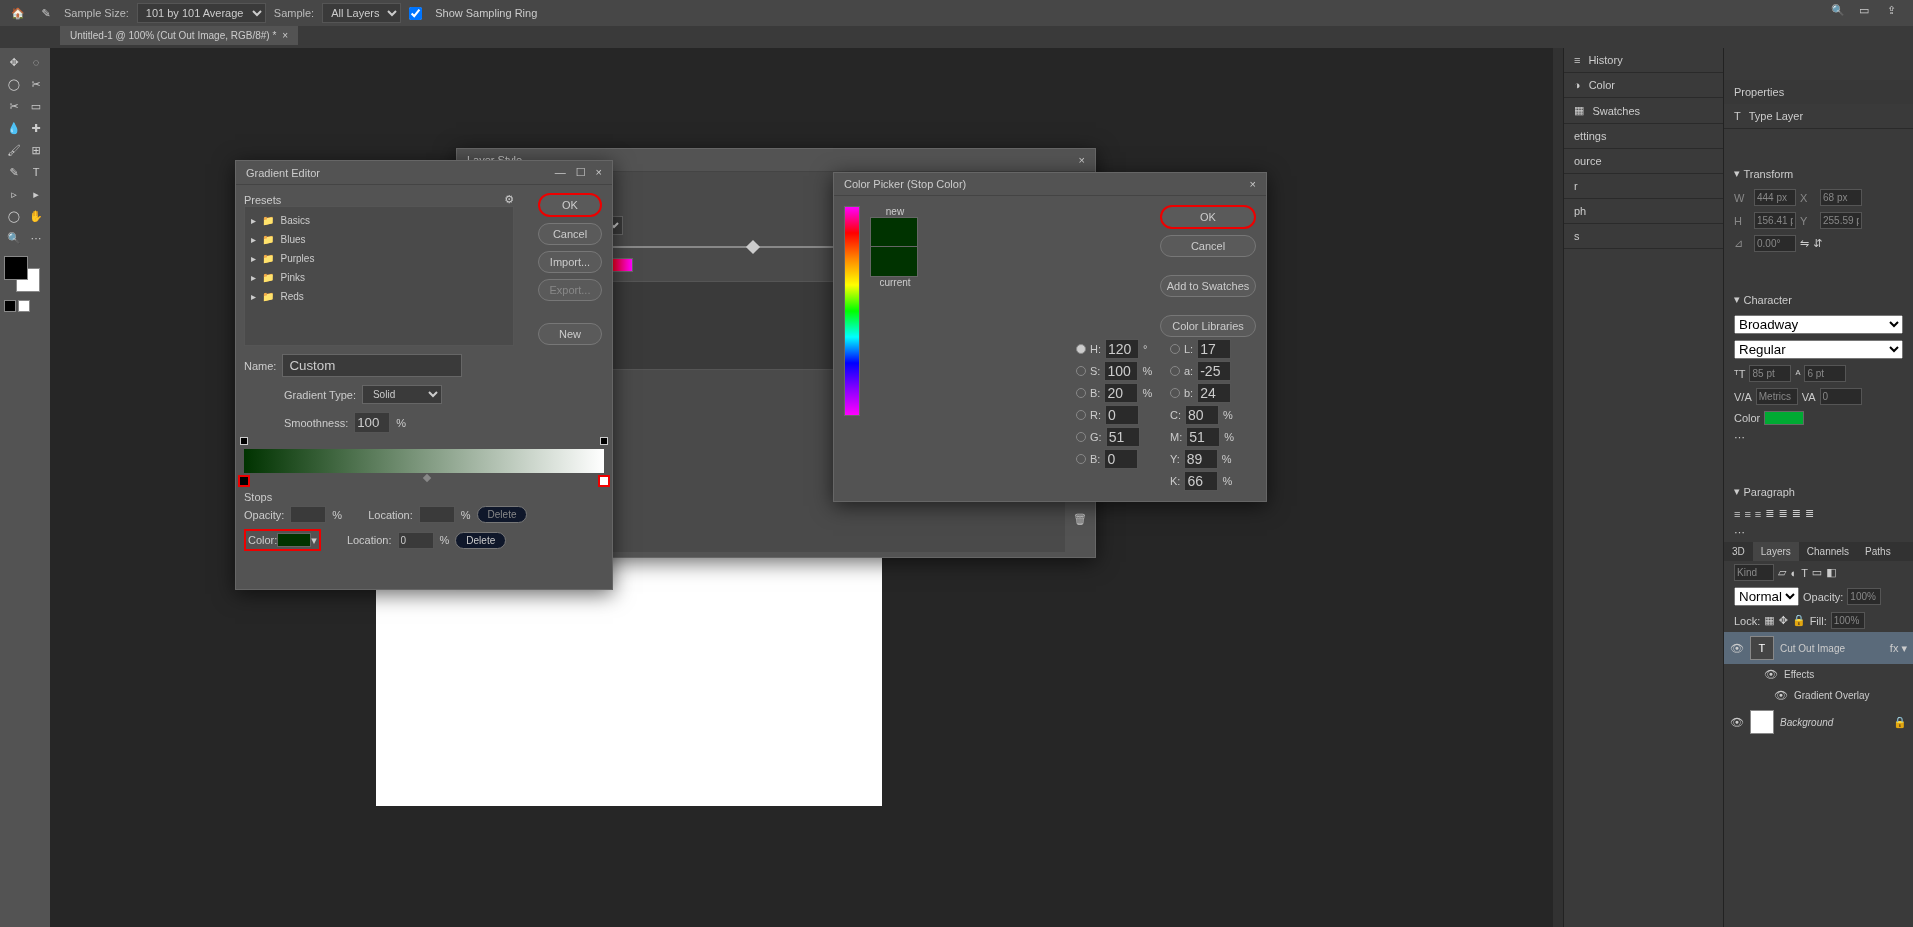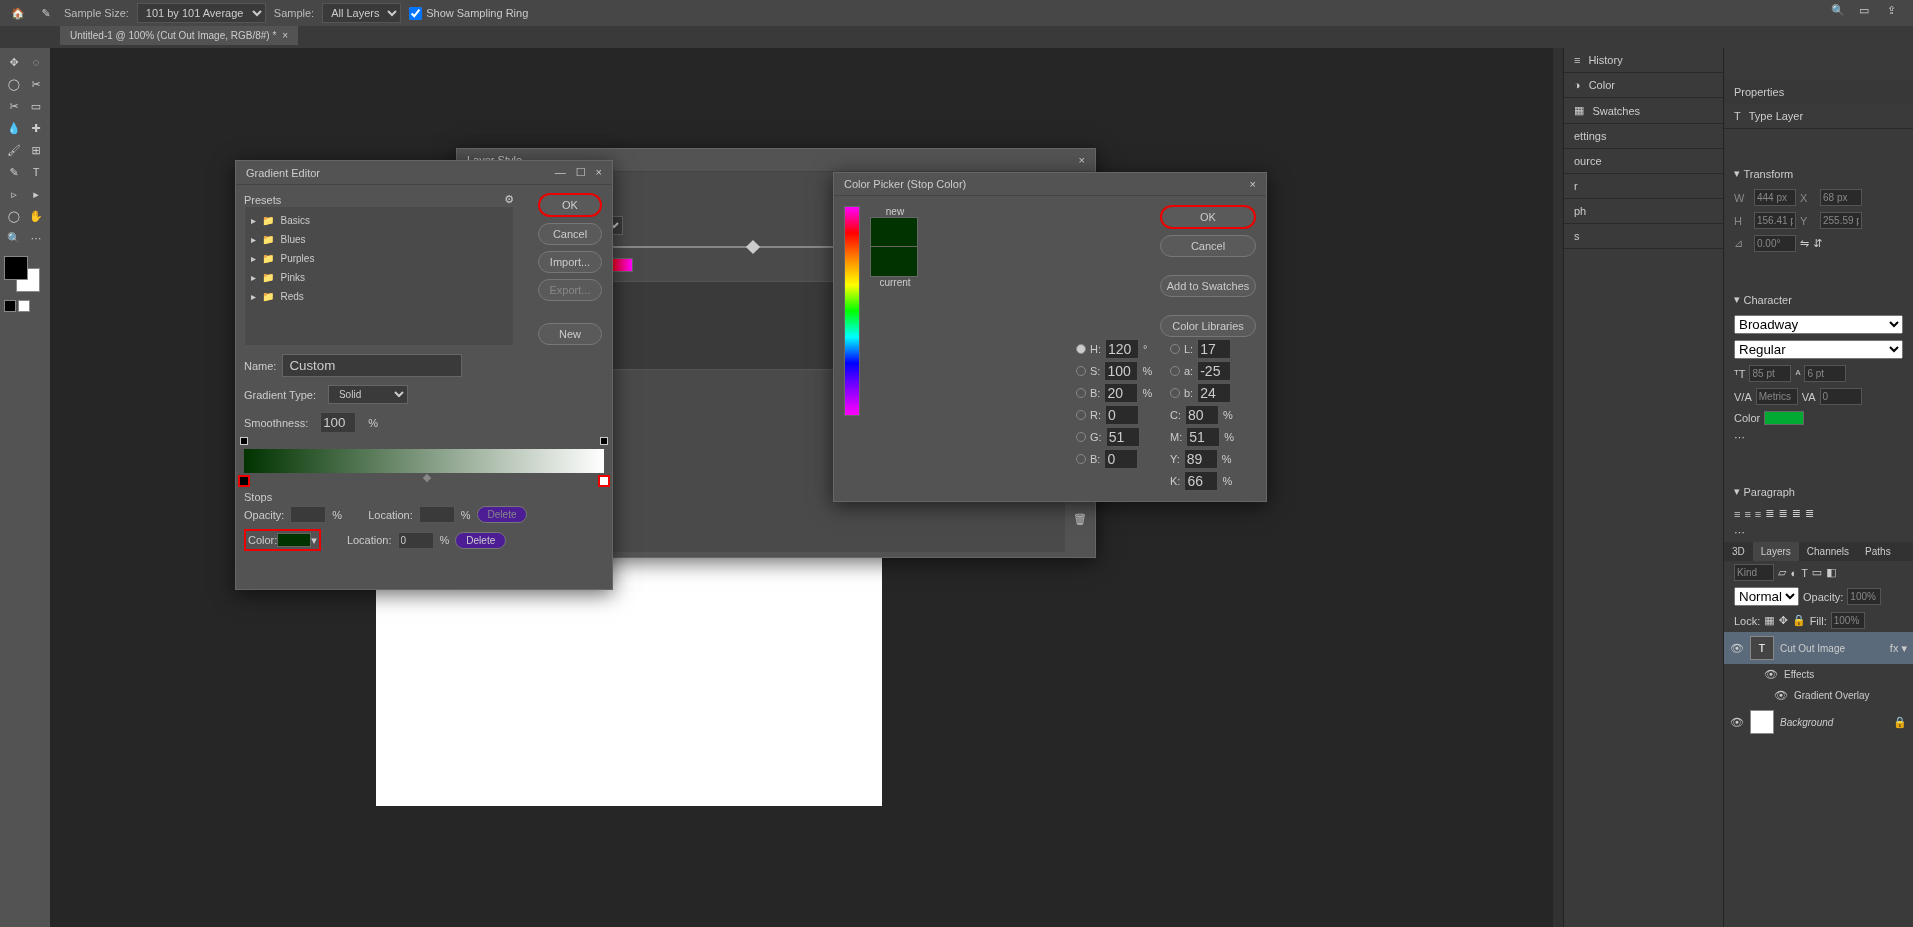--- a/index.html
+++ b/index.html
@@ -3,21 +3,21 @@
 <meta charset="utf-8">
 <style>
 * { margin: 0; padding: 0; box-sizing: border-box; font-family: Arial, sans-serif; }
 body { width: 1913px; height: 927px; background: #323232; color: #ccc; font-size: 11px; overflow: hidden; position: relative; }
 
 
 .top-bar { height: 26px; background: #474747; display: flex; align-items: center; padding: 0 8px; gap: 8px; }
 .top-bar .home-icon, .top-bar .brush-icon { width: 20px; height: 20px; display: flex; align-items: center; justify-content: center; }
 .top-bar .label { color: #bbb; }
 .top-bar select { background: #3a3a3a; color: #ccc; border: 1px solid #555; padding: 2px 4px; font-size: 11px; }
-.top-bar .checkbox-wrap { display: flex; align-items: center; gap: 4px; }
+.top-bar .checkbox-wrap { display: flex; align-items: center; gap: 13px; }
 .top-bar .spacer { flex: 1; }
 .top-bar .right-icons { display: flex; gap: 10px; }
 .top-bar .right-icon { width: 18px; height: 18px; }
 
 
 .tab-bar { height: 22px; background: #3a3a3a; display: flex; align-items: flex-start; padding-left: 60px; }
 .tab { background: #535353; padding: 4px 10px; display: flex; align-items: center; gap: 6px; font-size: 10px; }
 .tab .close-x { cursor: pointer; }
 
 
@@ -83,33 +83,33 @@
 
 
 .gradient-editor-dialog { left: 235px; top: 112px; width: 378px; height: 430px; }
 .ge-body { padding: 8px; }
 .ge-btnstack { position: absolute; right: 10px; top: 32px; width: 64px; display: flex; flex-direction: column; gap: 6px; }
 .ge-btn { background: #5a5a5a; border: 1px solid #777; border-radius: 12px; padding: 4px 0; text-align: center; font-size: 11px; cursor: pointer; }
 .ge-btn.highlighted { border: 2px solid #e00; }
 .ge-presets-box { background: #4a4a4a; border: 1px solid #555; padding: 4px; width: 270px; height: 140px; overflow: auto; }
 .ge-name-row { margin-top: 8px; display: flex; align-items: center; gap: 6px; }
 .ge-name-row input { background: #3a3a3a; border: 1px solid #666; color: #ccc; padding: 3px 6px; width: 180px; }
-.ge-field-row { margin-top: 8px; display: flex; align-items: center; gap: 12px; }
+.ge-field-row { margin-top: 8px; display: flex; align-items: center; gap: 6px; margin-left: 40px; }
 .ge-gradient-bar { margin-top: 16px; height: 24px; background: linear-gradient(to right, #003300, #fff); position: relative; }
 .ge-stop-top-left { position: absolute; top: -12px; left: -4px; width: 8px; height: 8px; background: #000; border: 1px solid #ccc; }
 .ge-stop-top-right { position: absolute; top: -12px; right: -4px; width: 8px; height: 8px; background: #000; border: 1px solid #ccc; }
 .ge-stop-bottom-left { position: absolute; bottom: -14px; left: -6px; width: 12px; height: 12px; background: #000; border: 2px solid #e00; }
 .ge-stop-bottom-right { position: absolute; bottom: -14px; right: -6px; width: 12px; height: 12px; background: #fff; border: 2px solid #e00; }
 .ge-mid-diamond { position: absolute; bottom: -8px; left: 50%; width: 6px; height: 6px; background: #888; transform: rotate(45deg); }
 .ge-stops-section { margin-top: 18px; }
 .ge-stop-row { display: flex; align-items: center; gap: 6px; padding: 3px 0; }
 .ge-stop-row input { width: 36px; background: #3a3a3a; border: 1px solid #555; color: #ccc; padding: 2px; font-size: 10px; }
 .ge-color-box { width: 34px; height: 14px; background: #003300; border: 1px solid #666; }
 .ge-color-wrap { border: 2px solid #e00; padding: 2px; display: flex; align-items: center; }
-.delete-btn { background: #4c1d95; border: 1px solid #777; border-radius: 10px; padding: 2px 10px; font-size: 10px; }
+.delete-btn { background: #0f172a; border: 1px solid #777; border-radius: 10px; padding: 2px 10px; font-size: 10px; }
 
 
 .color-picker-dialog { left: 833px; top: 124px; width: 434px; height: 330px; }
 .cp-body { padding: 10px; display: flex; gap: 10px; }
 .cp-field { width: 210px; height: 210px; position: relative; border: 1px solid #666; background: linear-gradient(to right, #808080 0%, #006600 35%, #00cc00 60%, #00ff00 100%), linear-gradient(to bottom, rgba(255,255,255,0.5), rgba(0,0,0,0.9)); background-blend-mode: multiply; }
 .cp-field .dragbar { position:absolute; bottom:0; left:0; right:0; height:70px; background: linear-gradient(to bottom, rgba(0,0,0,0.5), #000); }
 .cp-cursor-hl { border: 2px solid #e00; padding: 2px; position: absolute; right: 10px; bottom: 42px; }
 .cp-hue-strip { width: 16px; height: 210px; background: linear-gradient(to bottom, #f0f, #f00, #f80, #ff0, #0f0, #0ff, #00f, #80f, #f0f); border: 1px solid #666; }
 .cp-sw-new { width: 48px; height: 30px; background: #003300; border: 1px solid #666; }
 .cp-sw-cur { width: 48px; height: 30px; background: #003300; border: 1px solid #666; border-top: none; }

